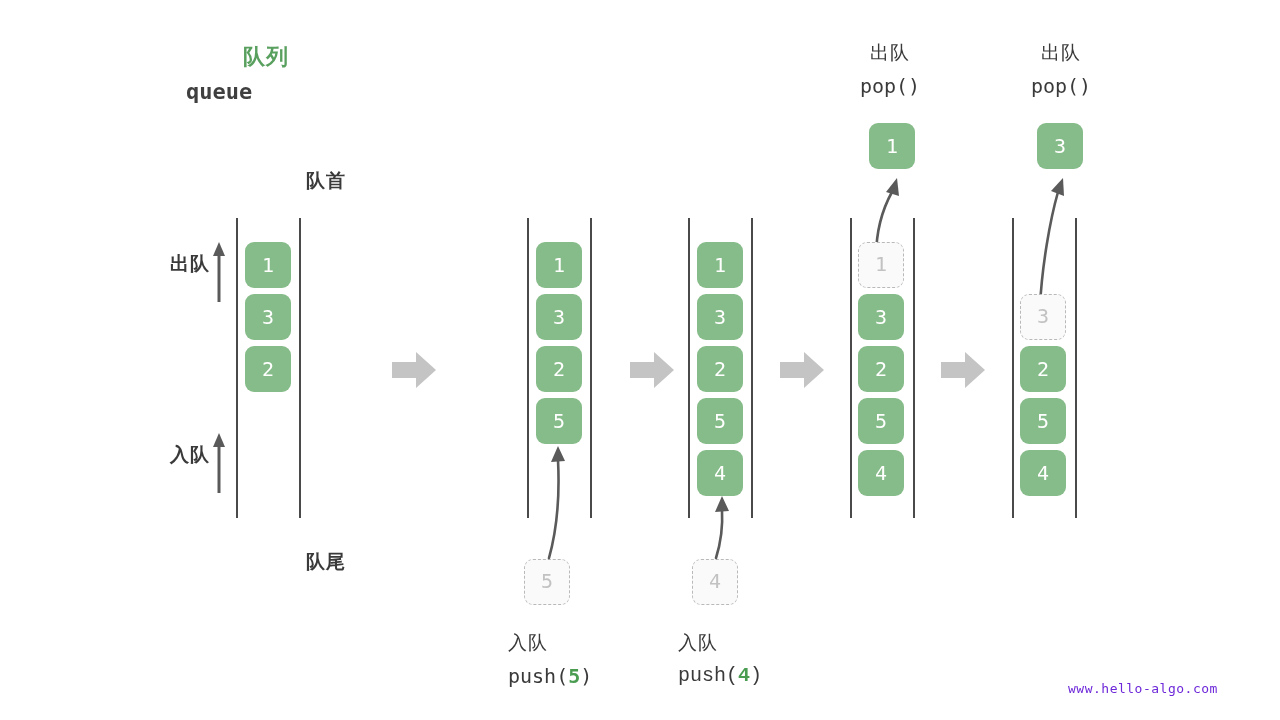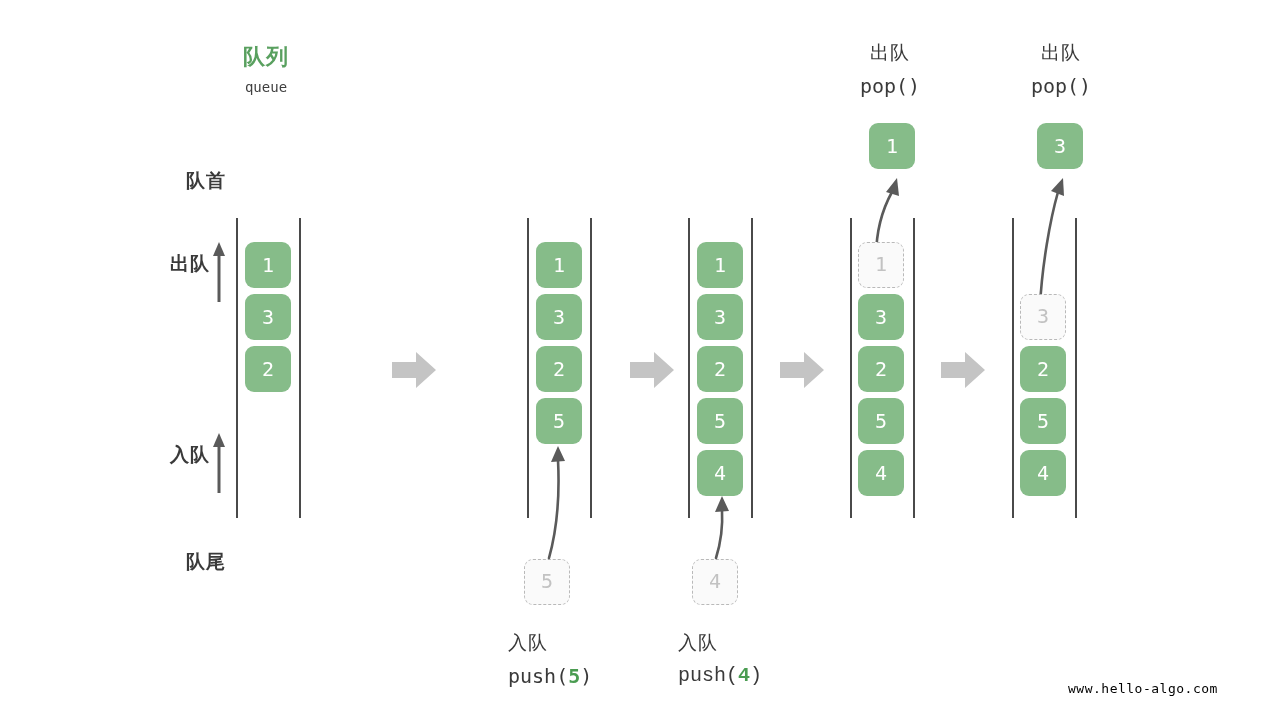--- a/index.html
+++ b/index.html
@@ -11,37 +11,37 @@
   .stage{position:absolute;left:0;top:8px;width:1280px;height:720px;}
   .abs{position:absolute;}
 
   
   .title-cn{
     font-size:22px;font-weight:bold;color:#59a05f;
     text-align:center;letter-spacing:1px;
   }
   .title-en{
     font-family:"DejaVu Sans Mono","Liberation Mono",monospace;
-    font-size:14px;color:#3f3f3f;text-align:center;
+    font-size:22px;color:#3f3f3f;text-align:left;font-weight:bold;
   }
   .label-bold{
     font-size:19px;font-weight:bold;color:#3a3a3a;
-    text-align:left;letter-spacing:1px;
+    text-align:right;letter-spacing:1px;
   }
   .op-cn{
     font-size:19px;color:#3a3a3a;text-align:center;letter-spacing:1px;
   }
   .op-code{
     font-family:"DejaVu Sans Mono","Liberation Mono",monospace;
     font-size:20px;color:#3a3a3a;text-align:center;
   }
   .op-code .num{color:#4a9c51;font-weight:bold;}
   .watermark{
     font-family:"DejaVu Sans Mono","Liberation Mono",monospace;
-    font-size:13px;color:#000000;letter-spacing:.5px;
+    font-size:13px;color:#6d28d9;letter-spacing:.5px;
   }
 
   
   .rail{
     position:absolute;width:1.6px;background:#4a4a4a;
   }
 
   
   .cell{
     position:absolute;width:46px;height:46px;border-radius:9px;

